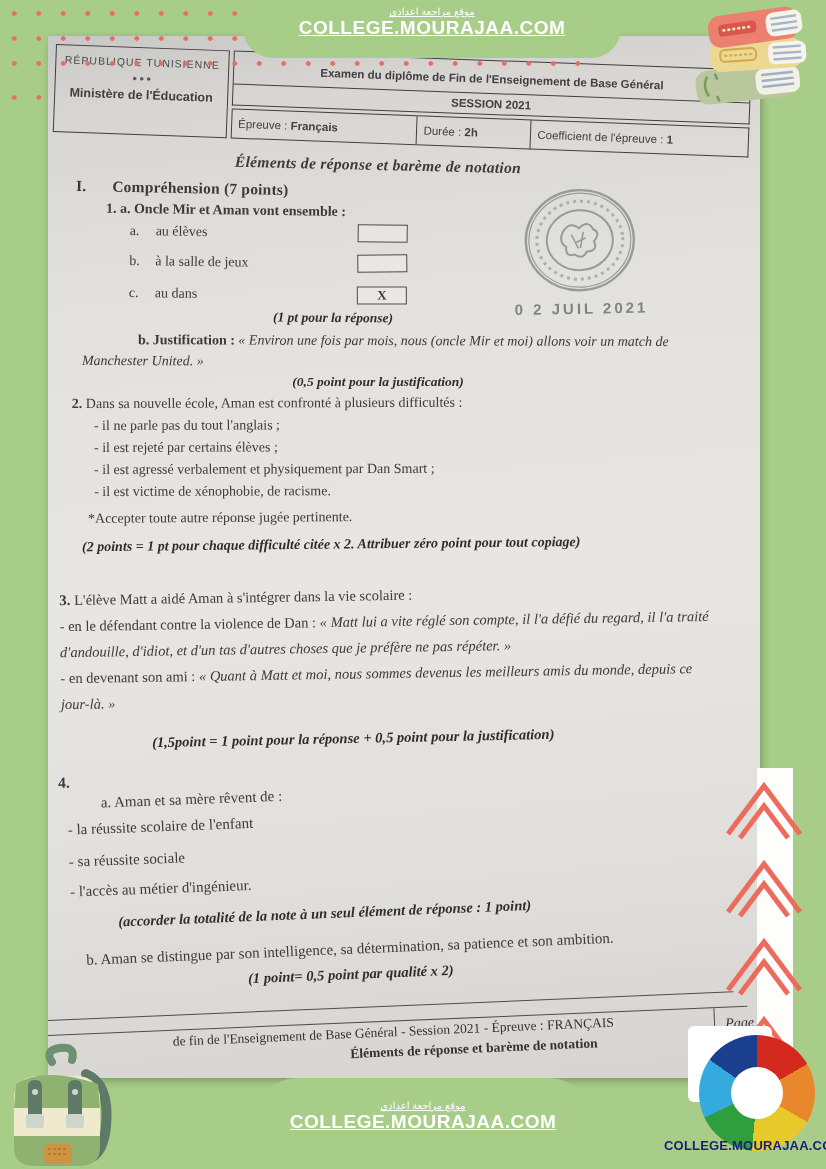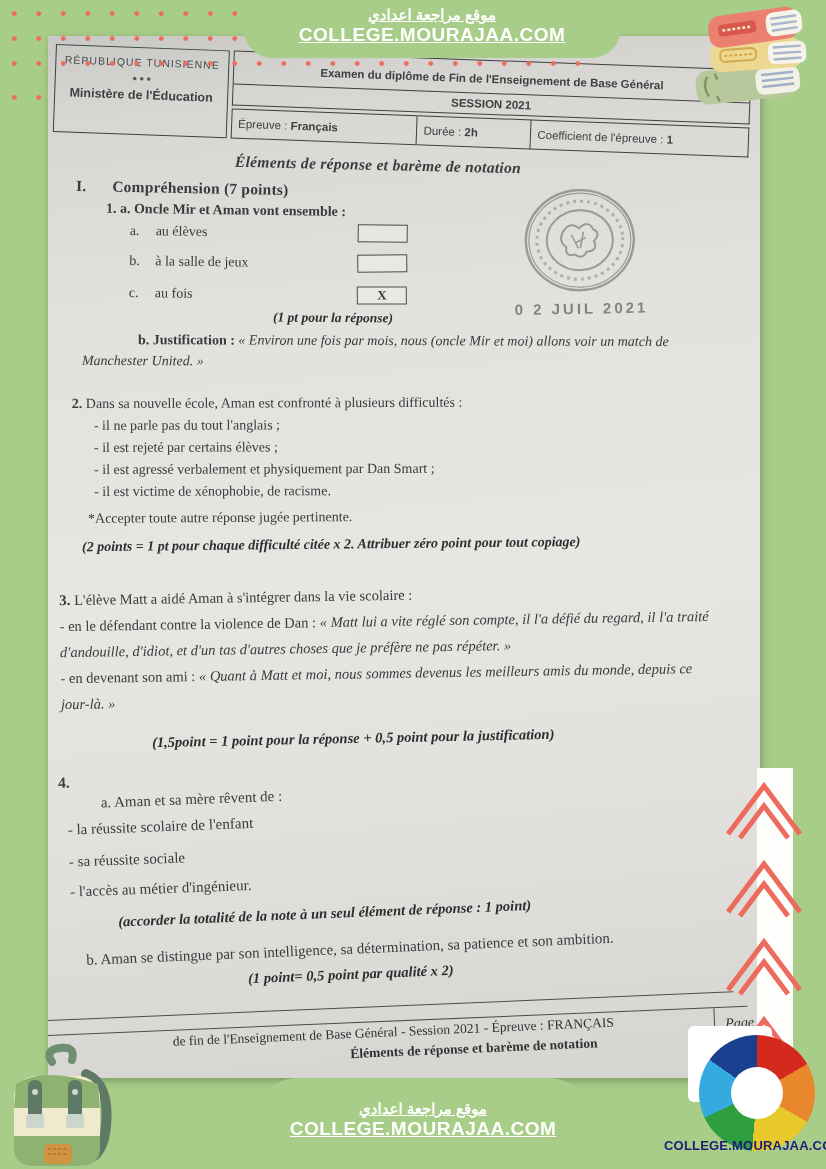--- a/index.html
+++ b/index.html
@@ -91,21 +91,21 @@
     font-size:15px; font-weight:bold; color:#6f766f; letter-spacing:3px; transform:rotate(3deg); white-space:nowrap; }
 
   
   .white-strip { position:absolute; z-index:2; left:757px; top:768px; width:36px; height:308px; background:#fdfdfc; }
   .chevrons { position:absolute; z-index:3; left:722px; top:778px; width:84px; }
   .chevrons svg { display:block; margin-bottom:14px; }
 
   
   .bubble { position:absolute; z-index:6; background:#a8cd88; text-align:center;
     font-family:"Liberation Sans", sans-serif; color:#fff; }
-  .bubble .ar { font-size:15px; font-weight:bold; text-decoration:underline; }
+  .bubble .ar { font-size:10px; font-weight:normal; text-decoration:underline; }
   .bubble .url { display:block; font-size:19px; font-weight:bold; text-decoration:underline; color:#fff; letter-spacing:.5px; }
   .bubble.top { left:243px; top:0; width:378px; height:58px; border-radius:0 0 30px 30px; padding-top:6px; }
   .bubble.bot { left:255px; top:1078px; width:336px; height:91px; border-radius:42px 42px 0 0; padding-top:22px; }
 
   .art { position:absolute; z-index:6; }
   .books { left:686px; top:4px; }
   .backpack { left:0px; top:1040px; z-index:7; }
 
   
   .logo-card { position:absolute; z-index:6; left:688px; top:1026px; width:84px; height:76px; background:#fff; border-radius:6px; }
@@ -151,21 +151,21 @@
       <div class="q1-intro">1.  a. Oncle Mir et Aman vont ensemble :</div>
       <div class="opt o1">
         <span class="k">a.</span><span>au élèves</span>
         <span class="box"></span>
       </div>
       <div class="opt o2">
         <span class="k">b.</span><span>à la salle de jeux</span>
         <span class="box"></span>
       </div>
       <div class="opt o3">
-        <span class="k">c.</span><span>au fois</span>
+        <span class="k">c.</span><span>au dans</span>
         <span class="box">X</span>
       </div>
     </div>
 
     <div class="abs stamp">
       <svg width="160" height="150" viewBox="0 0 160 150">
         <g fill="none" stroke="#8b9289" stroke-width="2">
           <ellipse cx="78" cy="58" rx="54" ry="50" stroke-width="2.4"></ellipse>
           <ellipse cx="78" cy="58" rx="51" ry="47" stroke-width="1.2"></ellipse>
           <ellipse cx="78" cy="58" rx="33" ry="30" stroke-width="2"></ellipse>
@@ -177,20 +177,21 @@
       <div class="stamp-date">0 2  JUIL  2021</div>
     </div>
 
     <div class="abs note n1">(1 pt pour la réponse)</div>
 
     <div class="abs justif">
       <span class="jl">b. Justification :</span>
       <span class="jq">« Environ une fois par mois, nous (oncle Mir et moi) allons voir un match de Manchester United. »</span>
     </div>
 
+    <div class="abs note n2">(0,5 point pour la justification)</div>
 
     <div class="abs q2">
       <div><b>2.</b> <span>Dans sa nouvelle école, Aman est confronté à plusieurs difficultés :</span></div>
       <div class="items">
         <div>- il ne parle pas du tout l'anglais ;</div>
         <div>- il est rejeté par certains élèves ;</div>
         <div>- il est agressé verbalement et physiquement par Dan Smart ;</div>
         <div>- il est victime de xénophobie, de racisme.</div>
       </div>
     </div>

